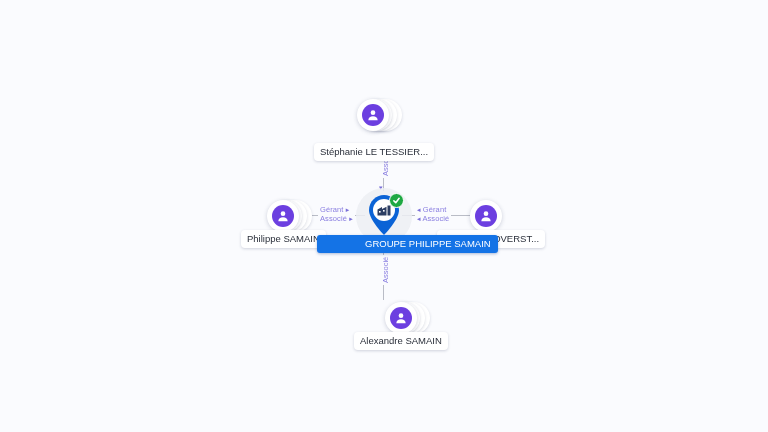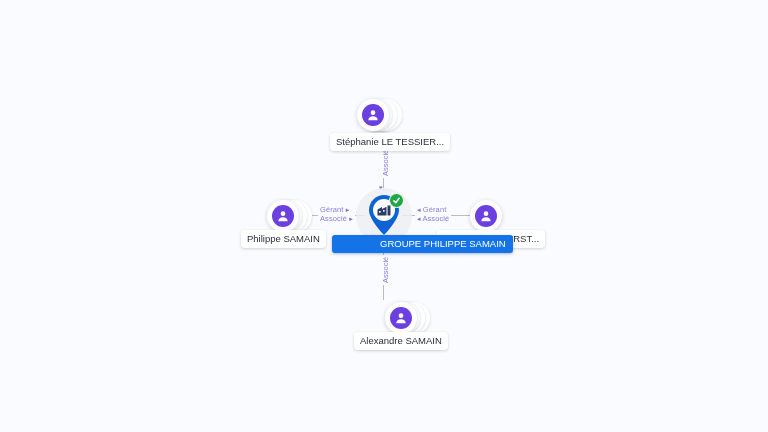--- a/index.html
+++ b/index.html
@@ -209,21 +209,21 @@
     <div class="stack-circle stack-c1"></div>
     <div class="avatar-circle">
       <div class="avatar-inner">
         <svg width="14" height="14" viewBox="0 0 24 24" fill="#ffffff">
           <circle cx="12" cy="8" r="4"></circle>
           <path d="M4 21c0-4.4 3.6-7 8-7s8 2.6 8 7z"></path>
         </svg>
       </div>
     </div>
   </div>
-  <div class="node-label" style="left:314px; top:133px;margin-left:16px;">
+  <div class="node-label" style="left:314px; top:143px;">
     <span>Stéphanie LE TESSIER...</span>
   </div>
 
   <div class="person-node" style="left:267px; top:197px;">
     <div class="stack-circle stack-c3"></div>
     <div class="stack-circle stack-c2"></div>
     <div class="stack-circle stack-c1"></div>
     <div class="avatar-circle">
       <div class="avatar-inner">
         <svg width="14" height="14" viewBox="0 0 24 24" fill="#ffffff">
@@ -284,17 +284,17 @@
         </g>
       </svg>
     </div>
     <div class="company-check">
       <svg width="9" height="9" viewBox="0 0 24 24" fill="none" stroke="#ffffff" stroke-width="4" stroke-linecap="round" stroke-linejoin="round">
         <path d="M5 13 L10 18 L19 6"></path>
       </svg>
     </div>
   </div>
 
-  <div class="node-label-primary" style="left:332px; top:235px;padding-left:48px;">
+  <div class="node-label-primary" style="left:317px; top:235px;padding-left:48px;">
     <span>GROUPE PHILIPPE SAMAIN</span>
   </div>
 
 </div>
 
 </body></html>

